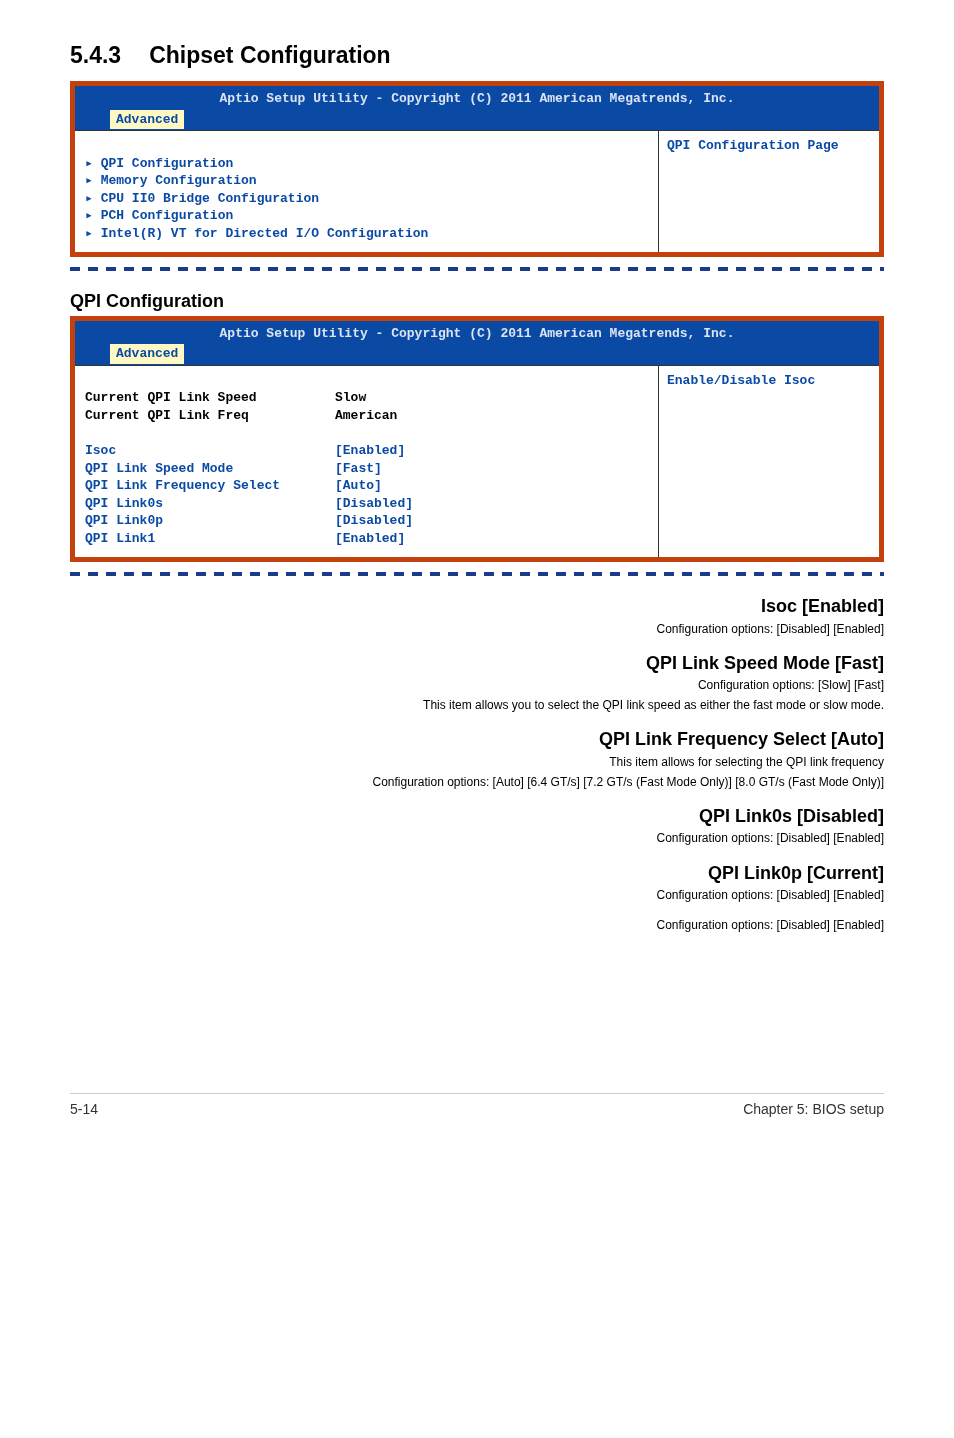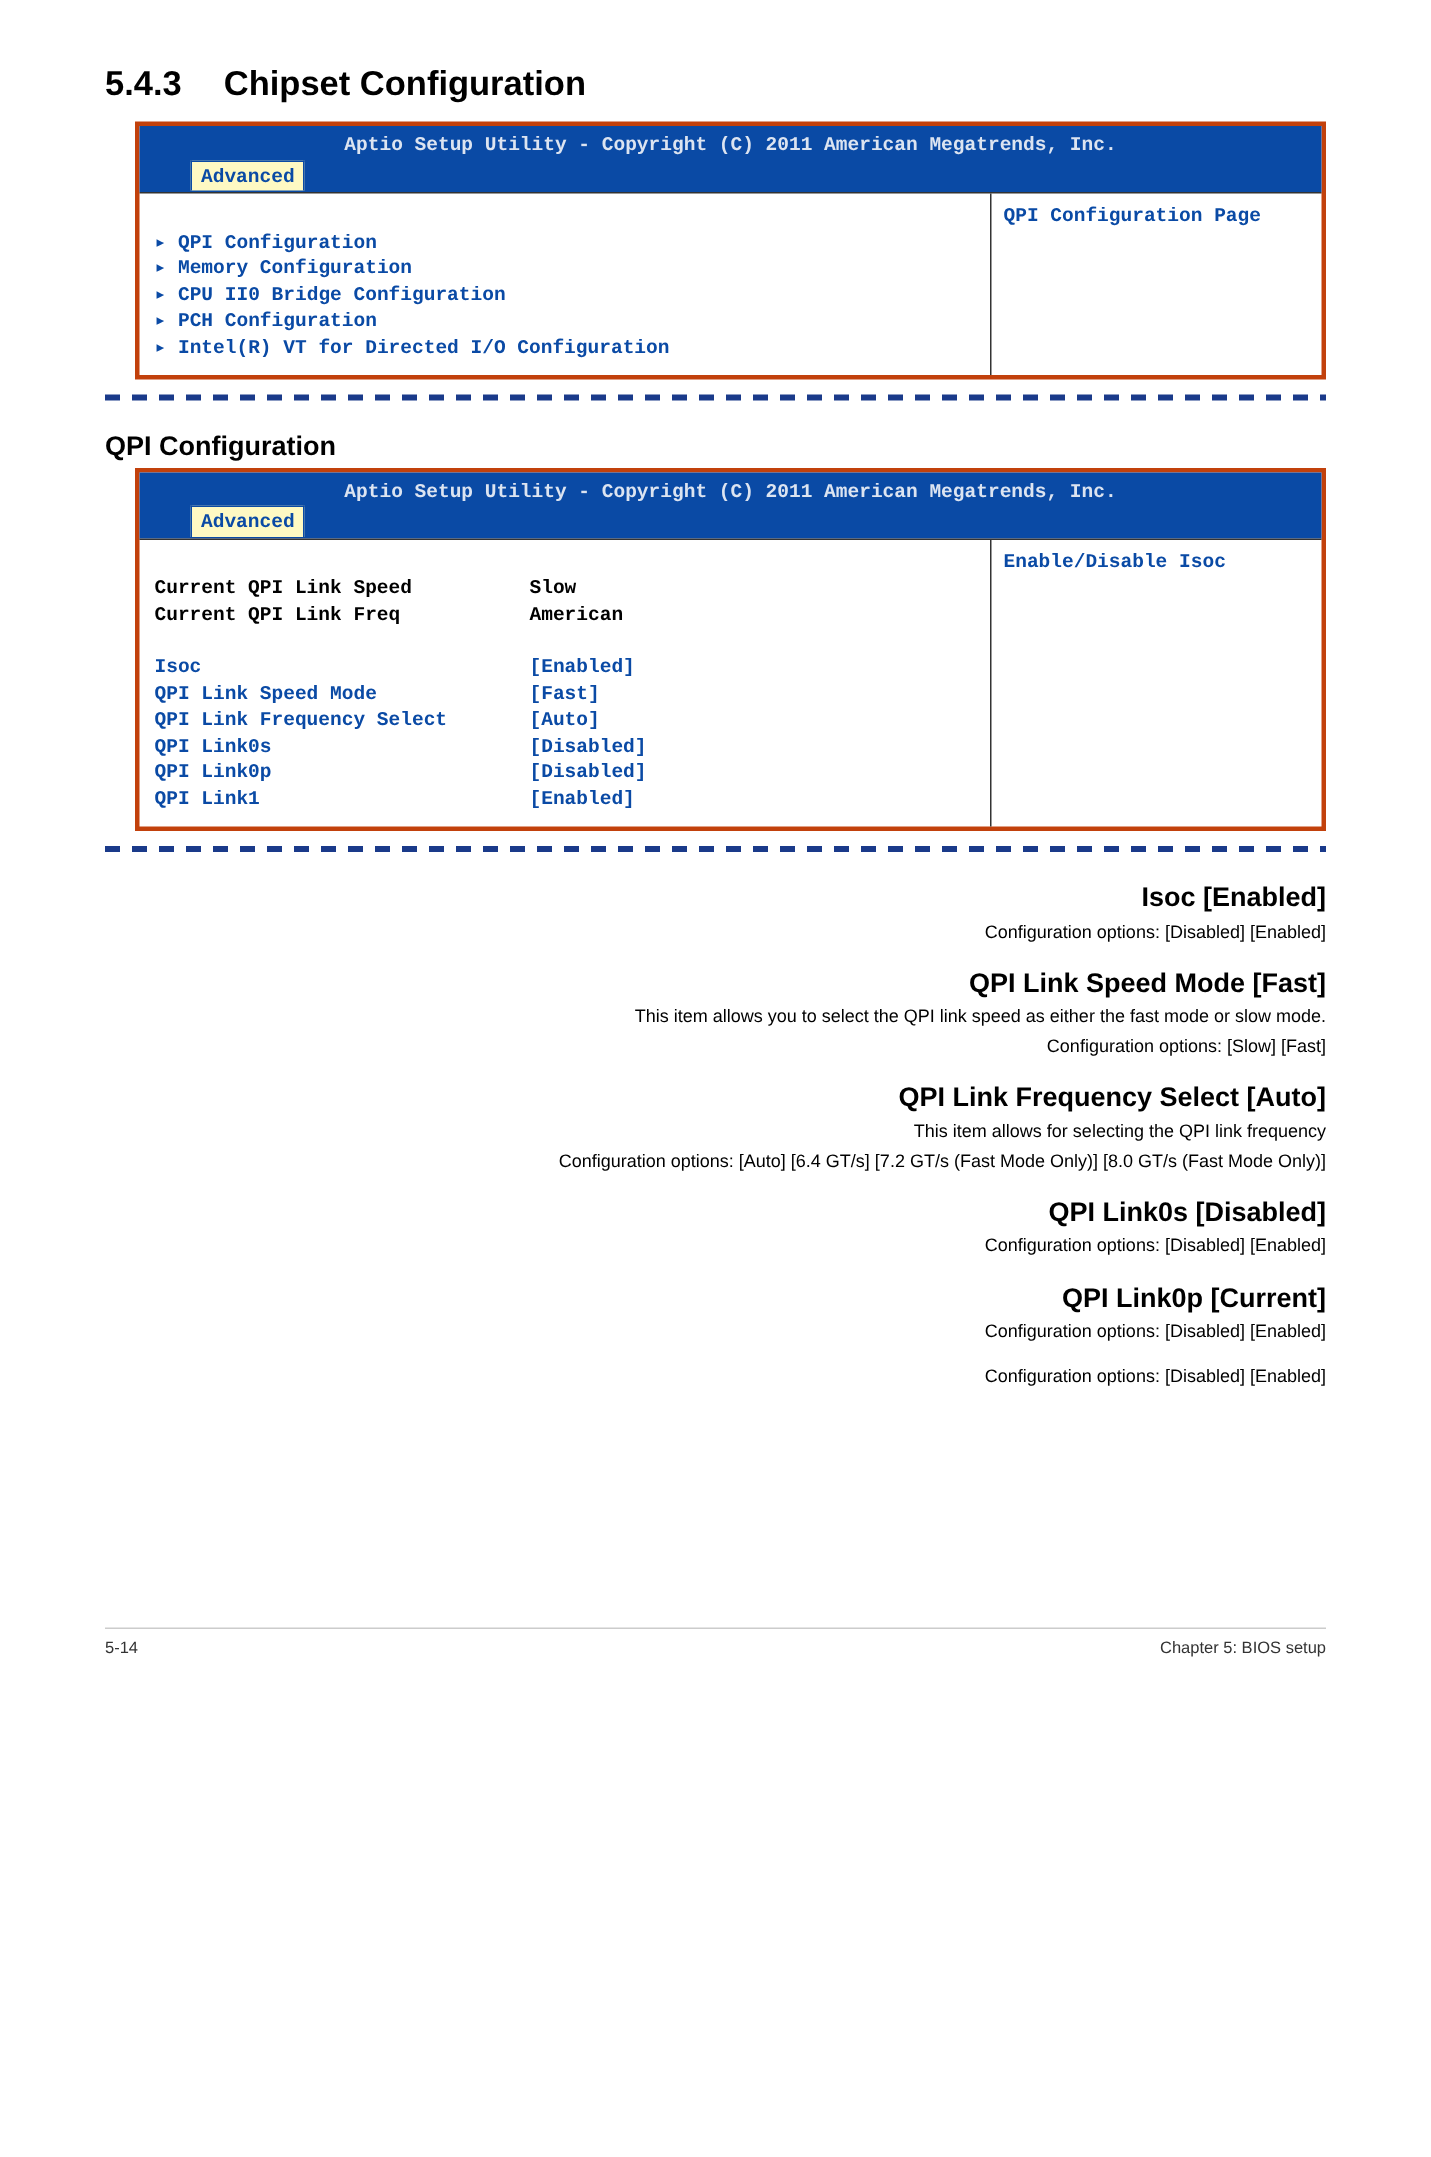--- a/index.html
+++ b/index.html
@@ -13,27 +13,26 @@
     font-size: 16px;
     line-height: 1.35;
   }
   .sec-title {
     font-size: 23px;
     font-weight: bold;
     margin-bottom: 10px;
   }
   .sec-num { display: inline-block; margin-right: 28px; }
   .bios-box {
-    border: 3px solid #c2410c;
+    border: 5px solid #c2410c;
     margin-bottom: 12px;
     font-family: "Courier New", monospace;
     font-size: 13px;
     font-weight: bold;
     background: #fff;
-    margin-left: 20px;
   }
   .bios-header {
     background: #0a4aa5;
     color: #cdd6e8;
     padding: 2px 0 0 0;
   }
   .bios-title-line {
     text-align: center;
     padding: 2px 0 0 0;
     color: #dce4f1;
@@ -80,21 +79,21 @@
     margin: 14px 0 2px 0;
   }
   p.body {
     font-size: 12px;
     margin-bottom: 4px;
   }
   .block { margin-bottom: 14px; text-align: right; }
   .footer {
     display: flex;
     justify-content: space-between;
-    font-size: 11px;
+    font-size: 14px;
     color: #333;
     margin-top: 160px;
     border-top: 1px solid #ccc;
     padding-top: 6px;
   }
   .bios-col {
     display: inline-block;
     vertical-align: top;
   }
   .c-label { width: 250px; }
@@ -157,22 +156,22 @@
   <div class="dash-line"></div>
 </div>
 
 <div class="block">
   <h3 class="sub">Isoc [Enabled]</h3>
   <p class="body">Configuration options: [Disabled] [Enabled]</p>
 </div>
 
 <div class="block">
   <h3 class="sub">QPI Link Speed Mode [Fast]</h3>
+  <p class="body">Configuration options: [Slow] [Fast]</p>
   <p class="body">This item allows you to select the QPI link speed as either the fast mode or slow mode.</p>
-  <p class="body">Configuration options: [Slow] [Fast]</p>
 </div>
 
 <div class="block">
   <h3 class="sub">QPI Link Frequency Select [Auto]</h3>
   <p class="body">This item allows for selecting the QPI link frequency</p>
   <p class="body">Configuration options: [Auto] [6.4 GT/s] [7.2 GT/s (Fast Mode Only)] [8.0 GT/s (Fast Mode Only)]</p>
 </div>
 
 <div class="block">
   <h3 class="sub">QPI Link0s [Disabled]</h3>

